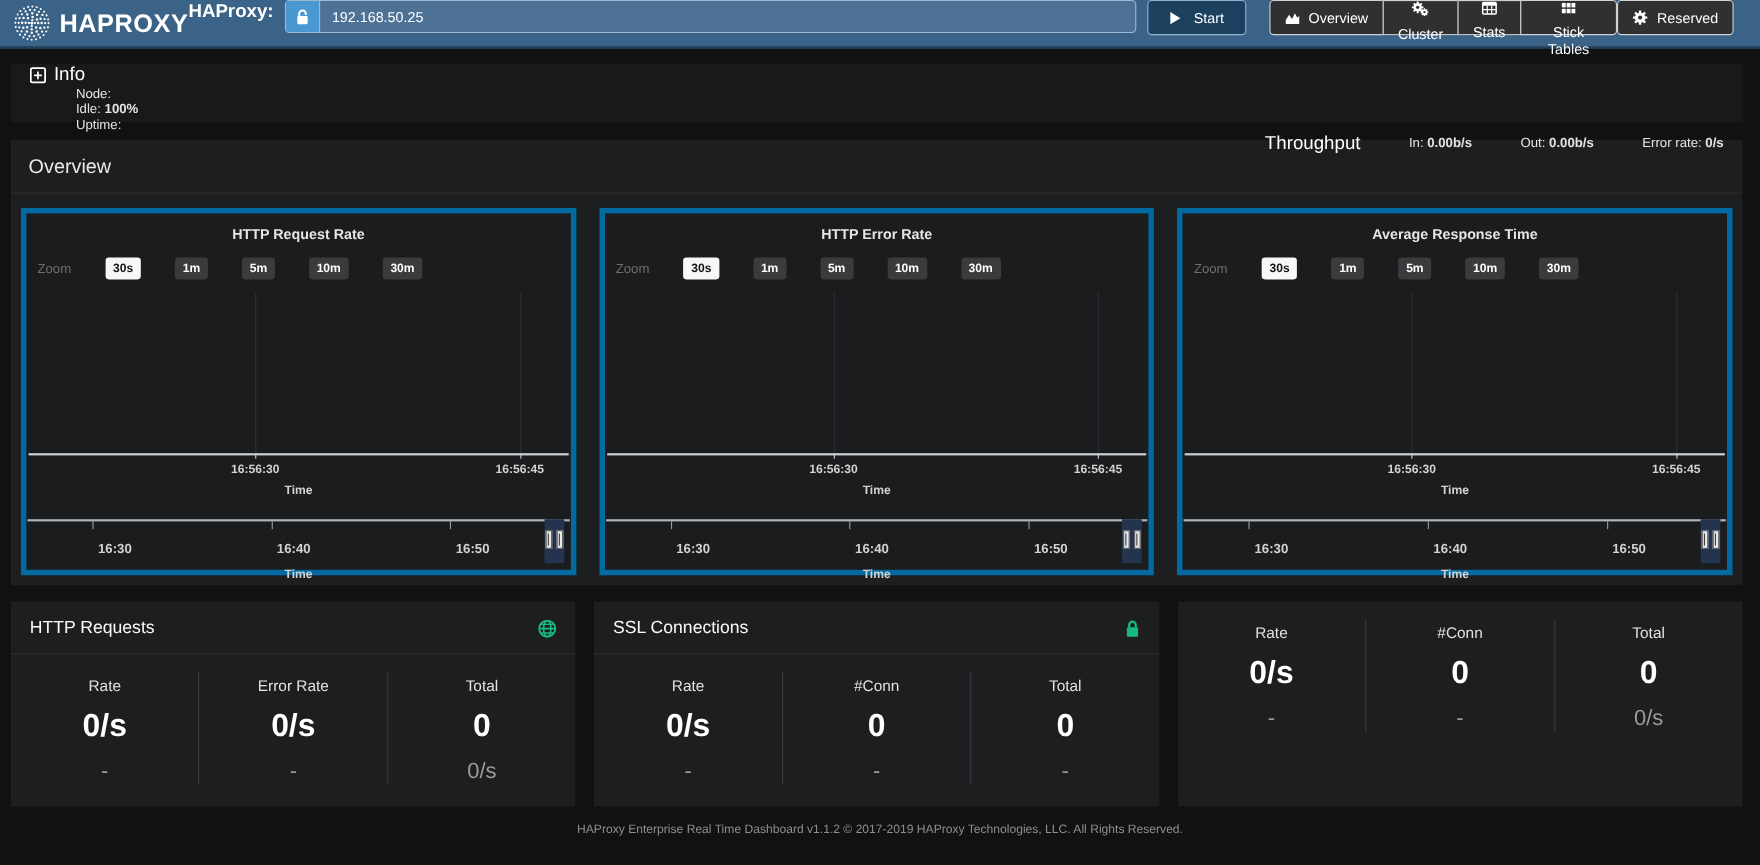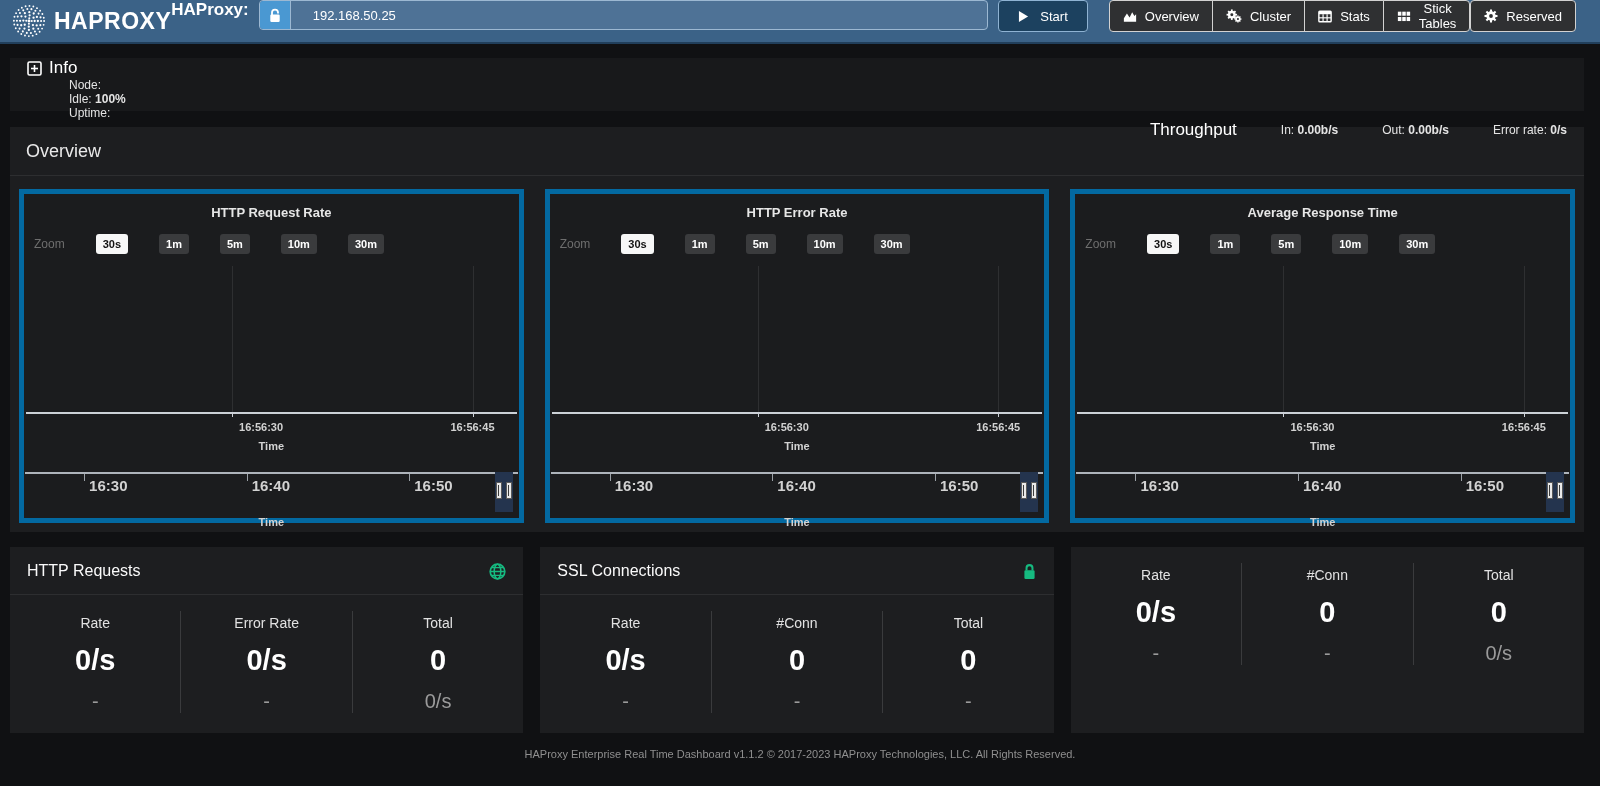--- a/index.html
+++ b/index.html
@@ -17,21 +17,21 @@
     border-bottom:2px solid #1d3putting; border-bottom:2px solid #213f5b;
     display:flex; 
     padding:0 24px 0 12px;
   }
   .brand { display:flex; align-items:center; gap:8px; }
   .brand-text { font-size:23px; font-weight:bold; color:#fff; letter-spacing:.5px; }
   .addr-label { font-size:17px; font-weight:bold; color:#fff; }
   .addr-group {
     margin-left:10px; width:795px; height:30px;
     background:#4e7296; border:1px solid #9cb8d2; border-radius:4px;
-    display:flex; align-items:stretch; overflow:hidden;gap:11px;
+    display:flex; align-items:stretch; overflow:hidden;
   }
   .lock-btn {
     width:31px; background:#4a98d2; border:none; border-right:1px solid #9cb8d2;
     display:flex; align-items:center; justify-content:center; cursor:pointer; color:#fff;
   }
   .addr-input {
     flex:1; background:transparent; border:none; outline:none;
     color:#fff; font-size:13px; padding:0 11px; font-family:"Liberation Sans",sans-serif;
   }
   .start-btn {
@@ -40,21 +40,21 @@
     color:#fff; font-size:13px; display:flex; align-items:center; gap:11px; cursor:pointer;
     font-family:"Liberation Sans",sans-serif;
   }
   .btn-group { display:flex; margin-left:21px; }
   .nav-btn {
     height:32px; padding:0 13px;
     background:#2f3032; border:1px solid #d2d2d2;
     color:#fff; font-size:13px; display:flex; align-items:center; gap:8px; cursor:pointer;
     font-family:"Liberation Sans",sans-serif;
   }
-  .btn-group .nav-btn + .nav-btn { margin-left:-1px; }
+  .btn-group .nav-btn + .nav-btn { margin-left:-1px;flex-direction:column; }
   .btn-group .nav-btn:first-child { border-radius:4px 0 0 4px; }
   .btn-group .nav-btn:last-child  { border-radius:0 4px 4px 0; }
   .settings-btn { margin-left:auto; border-radius:4px; }
   .icon { display:inline-flex; align-items:center; justify-content:center; line-height:0; }
 
   
   .info-bar {
     margin:14px 16px 0 10px; height:53px; background:#18191b;
     display:flex; align-items:flex-start; padding:0 17px; font-size:12px; color:#e4e4e4;flex-direction:column;
   }
@@ -77,26 +77,26 @@
     font-size:11px; font-weight:bold; padding:4px 7px; border-radius:3px; border:none;
     background:#3a3b3d; color:#fff; cursor:pointer; font-family:"Liberation Sans",sans-serif;margin-left:22px;
   }
   .zoom-btn.sel { background:#f7f7f7; color:#111; }
   .plot { position:relative; height:148px; margin:12px 2px 0; border-bottom:2px solid #ccd1d7; }
   .gridline { position:absolute; top:0; bottom:0; width:1px; background:#2e2f31; }
   .g1 { left:42%; } .g2 { left:91%; }
   .axis-tick { position:absolute; top:100%; width:1px; height:5px; background:#ccd1d7; }
   .x-labels { position:relative; height:16px; margin:7px 2px 0; font-size:11px; font-weight:bold; color:#d2d2d2; }
   .x-lab { position:absolute; transform:translateX(-50%); white-space:nowrap; }
-  .x1 { left:42%;margin-left:29px; } .x2 { left:91%; }
+  .x1 { left:42%; } .x2 { left:91%; }
   .axis-title { text-align:center; font-size:11px; font-weight:bold; color:#d2d2d2; margin-top:3px; }
   .navigator { position:relative; margin:20px 1px 0; height:40px; border-top:2px solid #aeb4bb; }
   .nav-tick { position:absolute; top:0; width:1px; height:7px; background:#9aa0a6; }
   .t1 { left:12%; } .t2 { left:45%; } .t3 { left:78%; }
-  .nav-lab { position:absolute; top:3px; font-size:15px; font-weight:bold; color:#d2d2d2; white-space:nowrap; }
+  .nav-lab { position:absolute; top:18px; font-size:12px; font-weight:bold; color:#d2d2d2; white-space:nowrap; }
   .l1 { left:calc(12% + 5px); } .l2 { left:calc(45% + 5px); } .l3 { left:calc(78% + 5px);text-align:right; }
   .nav-handle { position:absolute; right:5px; top:-2px; width:18px; height:40px; background:#24344e; cursor:ew-resize; }
   .grip { position:absolute; top:10px; width:6px; height:17px; background:#e9e9e9; border:1px solid #5a5a5a; }
   .grip-l { left:1px; } .grip-r { right:1px; }
   .grip::after { content:""; position:absolute; left:1px; top:2px; bottom:2px; width:1px; background:#3c3c3c; }
   .nav-axis-title { text-align:center; font-size:11px; font-weight:bold; color:#d2d2d2; margin-top:4px; }
 
   
   .cards-row { display:flex; gap:17px; margin:15px 16px 0 10px; }
   .card { flex:1; background:#1d1e20; }
@@ -451,13 +451,13 @@
       <div class="stat-col">
         <div class="stat-label">Total</div>
         <div class="stat-value">0</div>
         <div class="stat-sub">0/s</div>
       </div>
     </div>
   </div>
 
 </div>
 
-<div class="footer">HAProxy Enterprise Real Time Dashboard v1.1.2 © 2017-2023 HAProxy Technologies, LLC. All Rights Reserved.</div>
+<div class="footer">HAProxy Enterprise Real Time Dashboard v1.1.2 © 2017-2019 HAProxy Technologies, LLC. All Rights Reserved.</div>
 
 </body></html>

